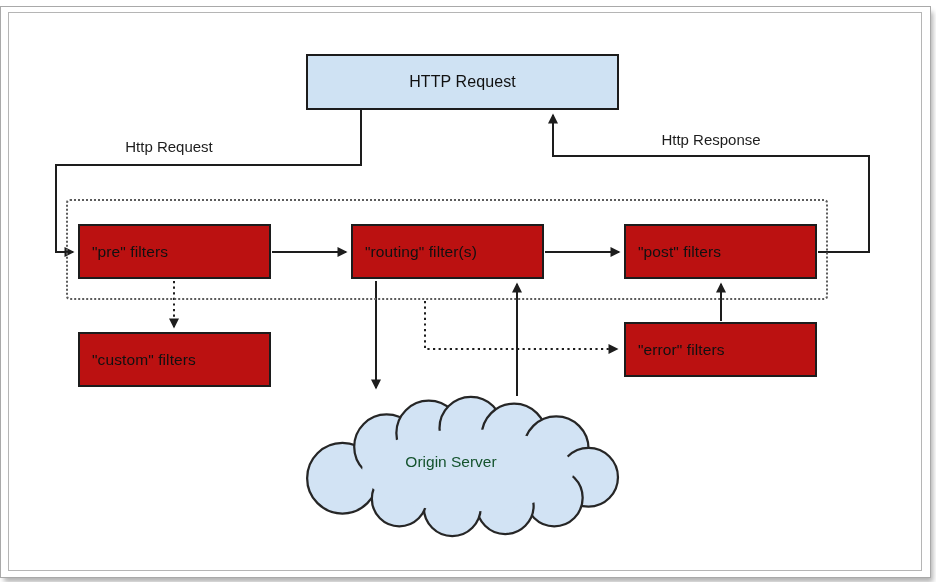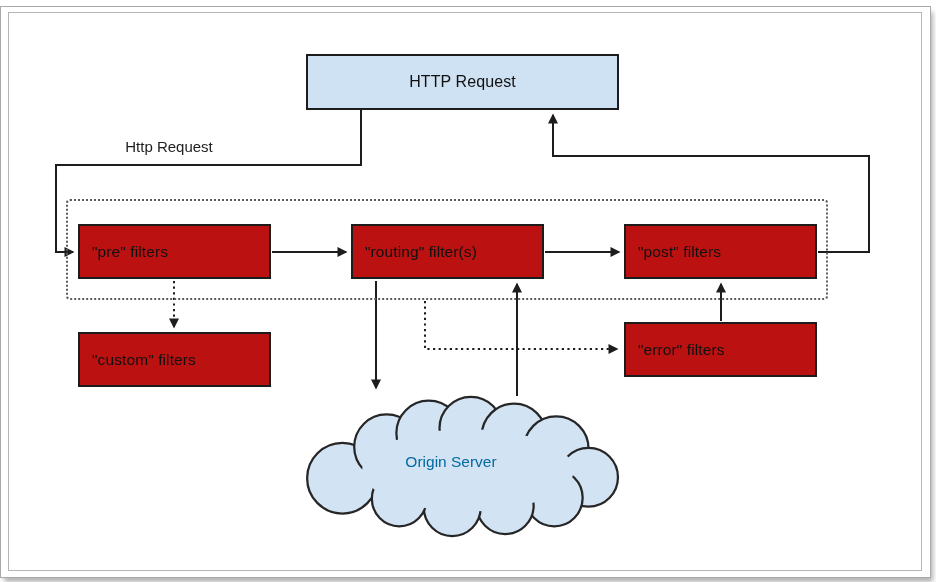--- a/index.html
+++ b/index.html
@@ -52,21 +52,21 @@
   .edge-label {
     position: absolute; font-size: 15px; color: #1d1d1d;
     width: 160px; text-align: center; white-space: nowrap;
   }
   .edge-label.request  { left: 88px;  top: 131px; }
   .edge-label.response { left: 630px; top: 124px; }
 
   .cloud-svg { position: absolute; left: 297px; top: 381px; width: 334px; height: 151px; }
   .cloud-label {
     position: absolute; left: 310px; top: 446px; width: 280px;
-    text-align: center; font-size: 15.5px; color: #0369a1;
+    text-align: center; font-size: 15.5px; color: #14532d;
   }
 </style>
 </head>
 <body>
 
 <div class="sheet">
   <div class="canvas">
 
     <svg class="connectors" viewBox="0 0 936 582" xmlns="http://www.w3.org/2000/svg">
       <defs>
@@ -110,20 +110,21 @@
       <span>"post" filters</span>
     </div>
     <div class="box red custom">
       <span>"custom" filters</span>
     </div>
     <div class="box red error">
       <span>"error" filters</span>
     </div>
 
     <div class="edge-label request">Http Request</div>
+    <div class="edge-label response">Http Response</div>
 
     <svg class="cloud-svg" viewBox="0 0 340 154" xmlns="http://www.w3.org/2000/svg">
       <g stroke="#262626" stroke-width="2.3" fill="#d2e3f4">
         <circle cx="45" cy="92" r="36"></circle>
         <circle cx="90" cy="60" r="33"></circle>
         <circle cx="133" cy="46" r="33"></circle>
         <circle cx="176" cy="41" r="32"></circle>
         <circle cx="220" cy="49" r="33"></circle>
         <circle cx="263" cy="62" r="33"></circle>
         <circle cx="296" cy="91" r="30"></circle>

